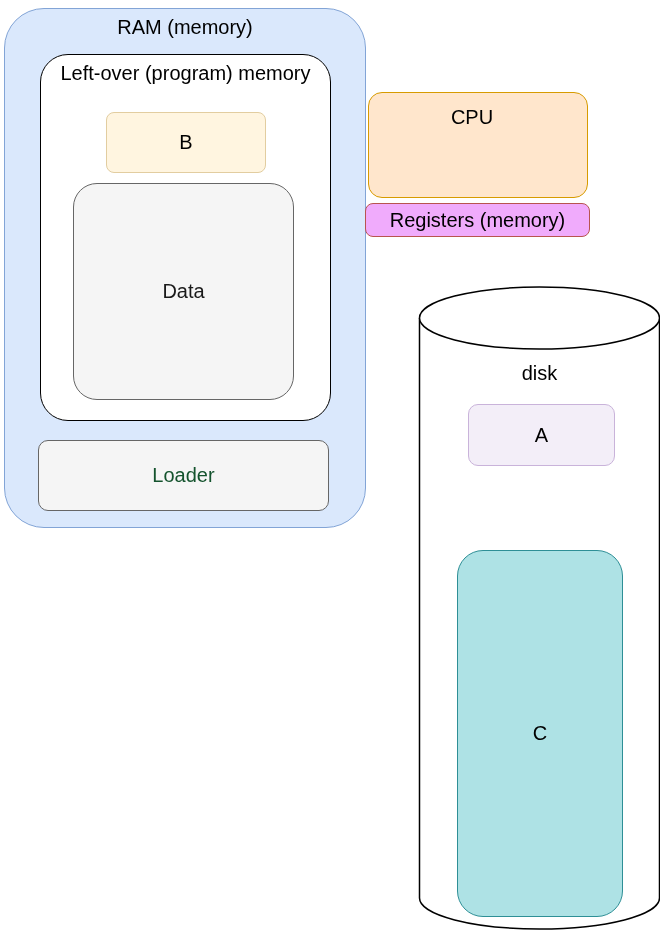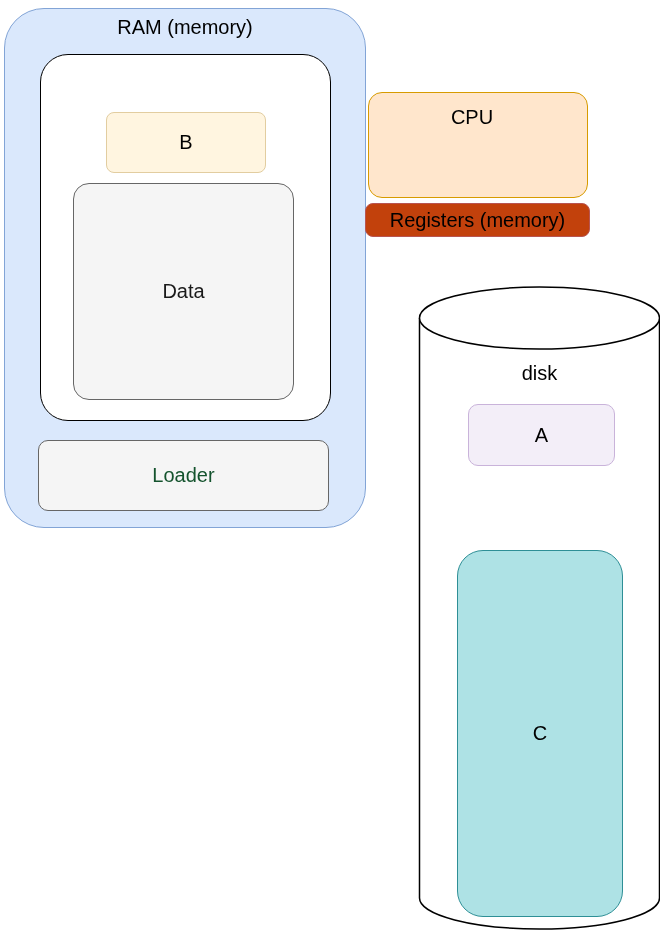--- a/index.html
+++ b/index.html
@@ -63,21 +63,21 @@
     border-radius: 8px;
     display: flex; align-items: center; justify-content: center;
   }
 
   
   .data-box {
     left: 73px; top: 183px;
     width: 221px; height: 217px;
     background: #f5f5f5;
     border: 1.5px solid #666666;
-    border-radius: 16px;
+    border-radius: 24px;
     display: flex; align-items: center; justify-content: center;
     color: #1a1a1a;
   }
 
   
   .loader-box {
     left: 38px; top: 440px;
     width: 291px; height: 71px;
     background: #f5f5f5;
     border: 1.5px solid #666666;
@@ -96,21 +96,21 @@
   }
   .cpu-label {
     left: 368px; top: 106px;
     width: 208px;
   }
 
   
   .registers-box {
     left: 365px; top: 203px;
     width: 225px; height: 34px;
-    background: #c2410c;
+    background: #f0abfc;
     border: 1.5px solid #b85450;
     border-radius: 8px;
     display: flex; align-items: center; justify-content: center;
   }
 
   
   .disk-cylinder {
     left: 418px; top: 286px;
     width: 243px; height: 648px;
   }
@@ -141,20 +141,21 @@
 </style>
 </head>
 <body>
 
 <div class="canvas">
 
   <div class="node ram-box"></div>
   <div class="label ram-label">RAM (memory)</div>
 
   <div class="node leftover-box"></div>
+  <div class="label leftover-label">Left-over (program) memory</div>
 
   <div class="node b-box">
     <span class="b-label">B</span>
   </div>
 
   <div class="node data-box">
     <span>Data</span>
   </div>
 
   <div class="node loader-box">

